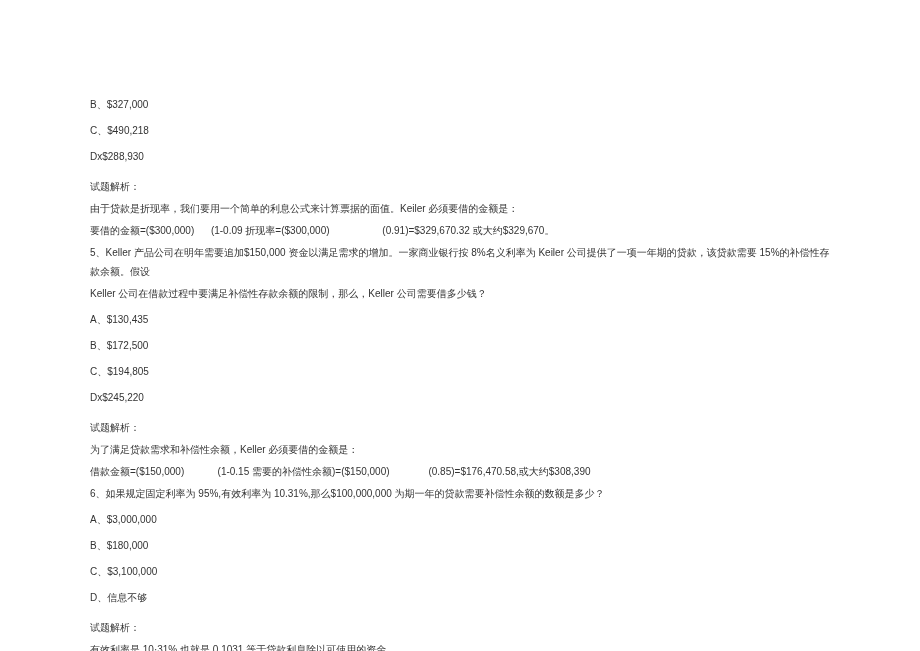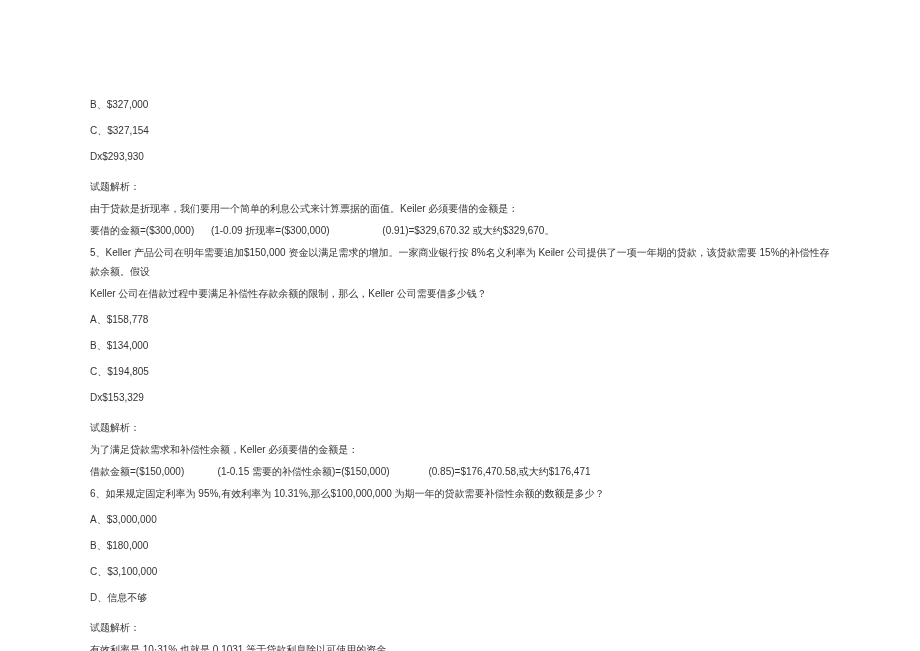--- a/index.html
+++ b/index.html
@@ -27,41 +27,41 @@
     }
     .calc {
       white-space: pre;
     }
   </style>
 </head>
 <body>
 
 <div class="line">B、$327,000</div>
 <div class="spacer-sm"></div>
-<div class="line">C、$327,154</div>
+<div class="line">C、$490,218</div>
 <div class="spacer-sm"></div>
-<div class="line">Dx$293,930</div>
+<div class="line">Dx$288,930</div>
 <div class="spacer-md"></div>
 <div class="line">试题解析：</div>
 <div class="line">由于贷款是折现率，我们要用一个简单的利息公式来计算票据的面值。Keiler 必须要借的金额是：</div>
 <div class="line calc">要借的金额=($300,000)      (1-0.09 折现率=($300,000)                   (0.91)=$329,670.32 或大约$329,670。</div>
 <div class="line">5、Keller 产品公司在明年需要追加$150,000 资金以满足需求的增加。一家商业银行按 8%名义利率为 Keiler 公司提供了一项一年期的贷款，该贷款需要 15%的补偿性存款余额。假设</div>
 <div class="line">Keller 公司在借款过程中要满足补偿性存款余额的限制，那么，Keller 公司需要借多少钱？</div>
 <div class="spacer-sm"></div>
-<div class="line">A、$158,778</div>
+<div class="line">A、$130,435</div>
 <div class="spacer-sm"></div>
-<div class="line">B、$134,000</div>
+<div class="line">B、$172,500</div>
 <div class="spacer-sm"></div>
 <div class="line">C、$194,805</div>
 <div class="spacer-sm"></div>
-<div class="line">Dx$153,329</div>
+<div class="line">Dx$245,220</div>
 <div class="spacer-md"></div>
 <div class="line">试题解析：</div>
 <div class="line">为了满足贷款需求和补偿性余额，Keller 必须要借的金额是：</div>
-<div class="line calc">借款金额=($150,000)            (1-0.15 需要的补偿性余额)=($150,000)              (0.85)=$176,470.58,或大约$176,471</div>
+<div class="line calc">借款金额=($150,000)            (1-0.15 需要的补偿性余额)=($150,000)              (0.85)=$176,470.58,或大约$308,390</div>
 <div class="line">6、如果规定固定利率为 95%,有效利率为 10.31%,那么$100,000,000 为期一年的贷款需要补偿性余额的数额是多少？</div>
 <div class="spacer-sm"></div>
 <div class="line">A、$3,000,000</div>
 <div class="spacer-sm"></div>
 <div class="line">B、$180,000</div>
 <div class="spacer-sm"></div>
 <div class="line">C、$3,100,000</div>
 <div class="spacer-sm"></div>
 <div class="line">D、信息不够</div>
 <div class="spacer-md"></div>

